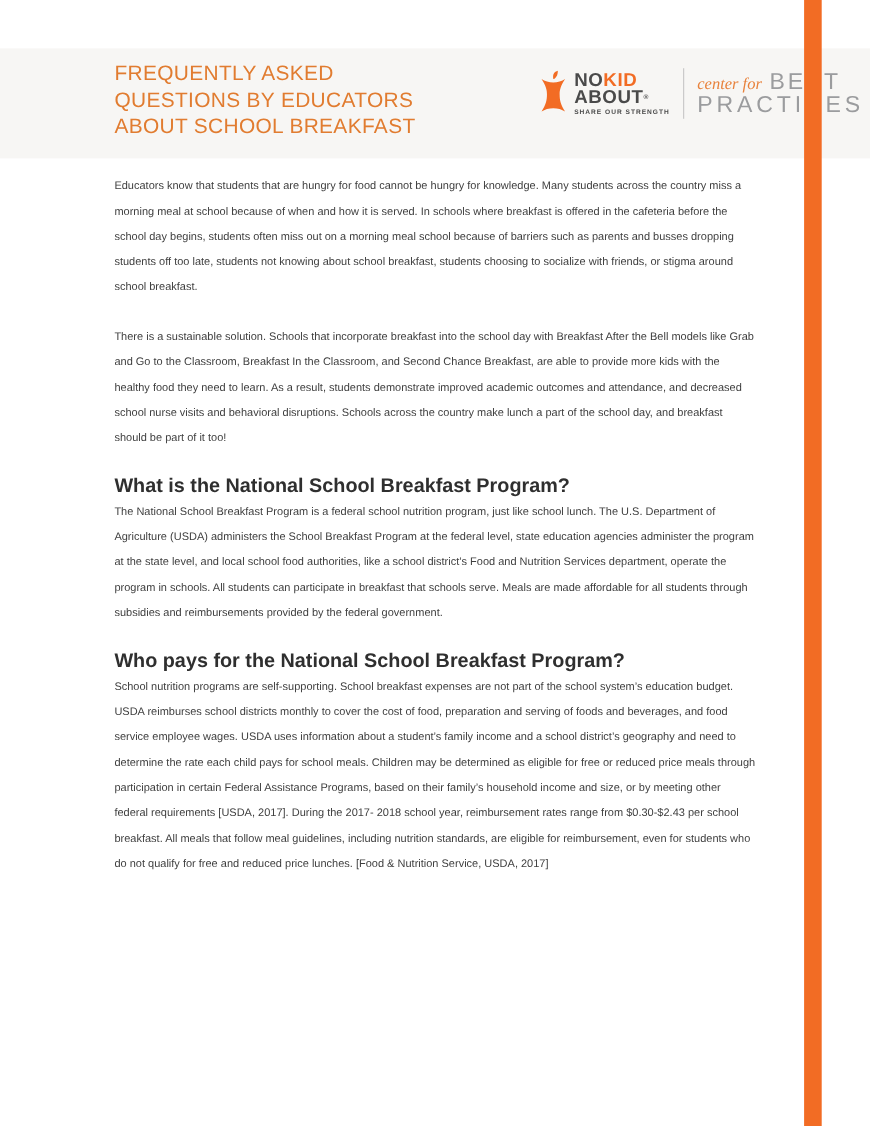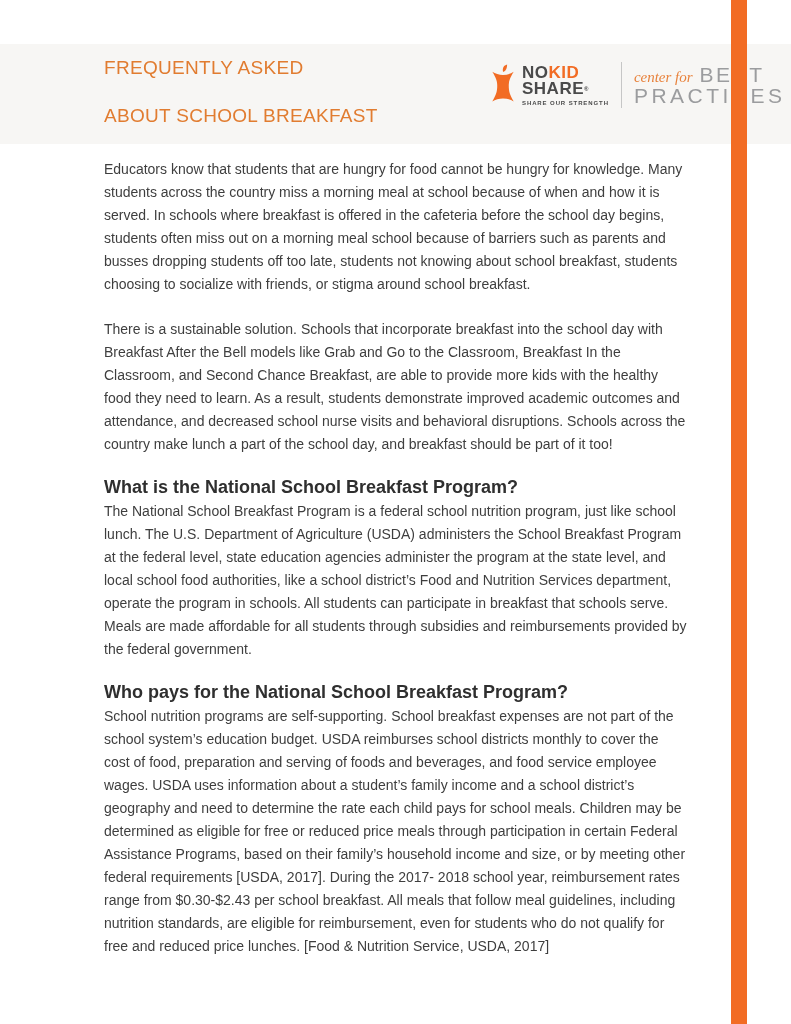--- a/index.html
+++ b/index.html
@@ -48,54 +48,54 @@
   .cbp-best {
     font-size:21px; color:#9B9C9E; letter-spacing:2.5px; line-height:21px;
   }
   .cbp-practices {
     font-size:21px; color:#9B9C9E; letter-spacing:3.5px; line-height:20px;
   }
   .content {
     position:absolute; left:104px; top:158px; width:583px;
   }
   .content p {
-    font-size:14px; line-height:23px; margin:0 0 22px; color:#3E3E3E;
+    font-size:10px; line-height:23px; margin:0 0 22px; color:#3E3E3E;
   }
   .content h2 {
     font-size:18px; line-height:18px; margin:0 0 4px;
     color:#2F2F2F; font-weight:bold;
   }
   .pull-quote {
     margin:46px 0 0; padding:0;
     font-family:"Liberation Serif", serif;
     font-size:22px; line-height:36px;
     color:#8CA7BB; text-align:center;
   }
 </style>
 </head>
 <body>
 
 <div class="accent-stripe"></div>
 
 <div class="header-band">
   <h1 class="page-title">
     <span>FREQUENTLY ASKED</span><br>
-    <br>
+    <span>QUESTIONS BY EDUCATORS</span><br>
     <span>ABOUT SCHOOL BREAKFAST</span>
   </h1>
 
   <div class="logo-group">
     <div class="nkh-logo">
       <svg class="apple-core-icon" viewBox="0 0 34 52" xmlns="http://www.w3.org/2000/svg">
         <path fill="#F26C24" d="M17,10 C16,5 18,2 22,1 C22,5 21,8 18,10 Z"></path>
         <path fill="#F26C24" d="M4,10 C11,15 23,15 30,10 C25,18 24,22 24,27 C24,33 25,38 30,46 C23,41 11,41 4,46 C9,38 10,33 10,27 C10,22 9,18 4,10 Z"></path>
       </svg>
       <div class="nkh-text">
         <div class="nkh-line1"><span class="nkh-dark">NO</span><span class="nkh-orange">KID</span></div>
-        <div class="nkh-line2"><span class="nkh-dark">SHARE</span><span class="nkh-reg">®</span></div>
+        <div class="nkh-line2"><span class="nkh-dark">ABOUT</span><span class="nkh-reg">®</span></div>
         <div class="nkh-tagline">SHARE OUR STRENGTH</div>
       </div>
     </div>
 
     <div class="logo-divider"></div>
 
     <div class="cbp-logo">
       <div class="cbp-row1">
         <span class="cbp-centerfor">center for</span>
         <span class="cbp-best">BEST</span>

